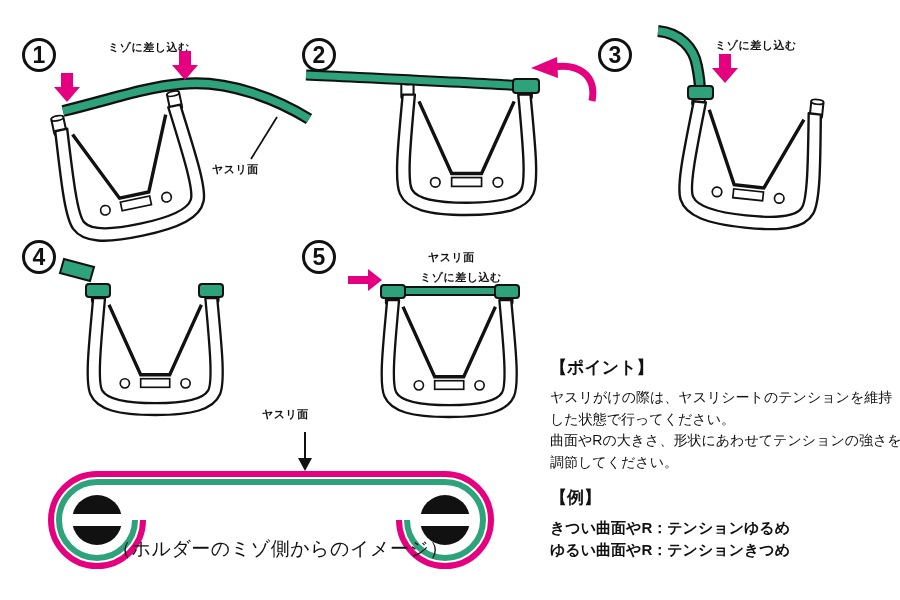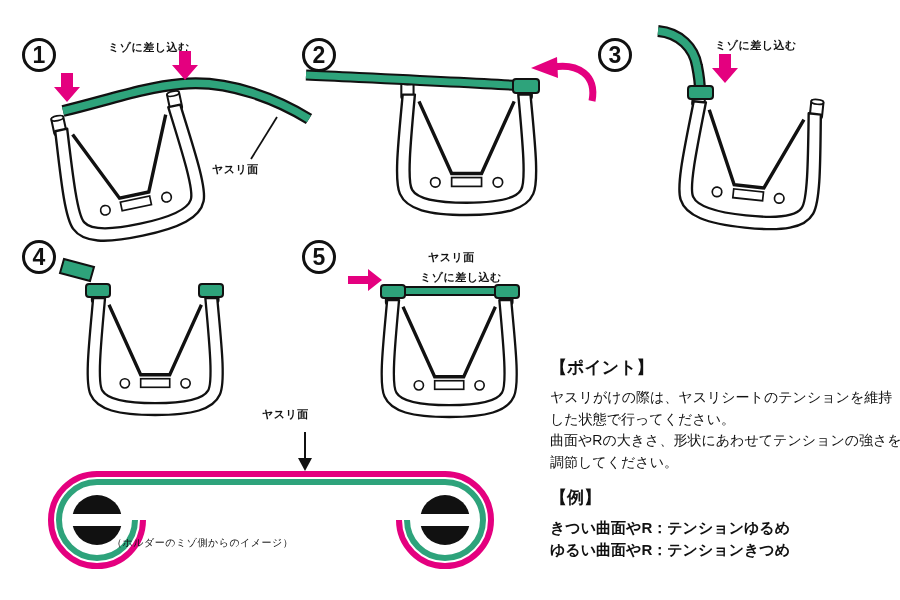--- a/index.html
+++ b/index.html
@@ -12,21 +12,21 @@
     position:relative;width:900px;height:600px;background:#ffffff;overflow:hidden;
     font-family:"Liberation Sans","DejaVu Sans",sans-serif;color:var(--ink);
   }
   .abs{position:absolute;}
   .stepnum{
     position:absolute;width:34px;height:34px;border:3px solid var(--ink);border-radius:50%;
     display:flex;align-items:center;justify-content:center;
     font-weight:bold;font-size:23px;background:#fff;box-sizing:border-box;
   }
   .jlabel{position:absolute;font-size:11px;font-weight:bold;white-space:nowrap;letter-spacing:.5px;}
-  .caption{position:absolute;font-size:10px;font-weight:normal;white-space:nowrap;letter-spacing:.5px;}
+  .caption{position:absolute;font-size:19px;font-weight:normal;white-space:nowrap;letter-spacing:.5px;}
   .textblock{position:absolute;width:352px;}
   .textblock .tb-head{font-size:17px;font-weight:bold;margin:0 0 8px 0;}
   .textblock p{font-size:14px;line-height:1.55;margin:0;}
   .textblock .exline{font-size:15px;font-weight:bold;line-height:1.45;margin:0;}
   
   .wfill{fill:#fff}
   .kfill{fill:var(--ink)}
   .kstroke{stroke:var(--ink);fill:none}
   .gstroke{stroke:var(--green);fill:none}
   .gfill{fill:var(--green)}

